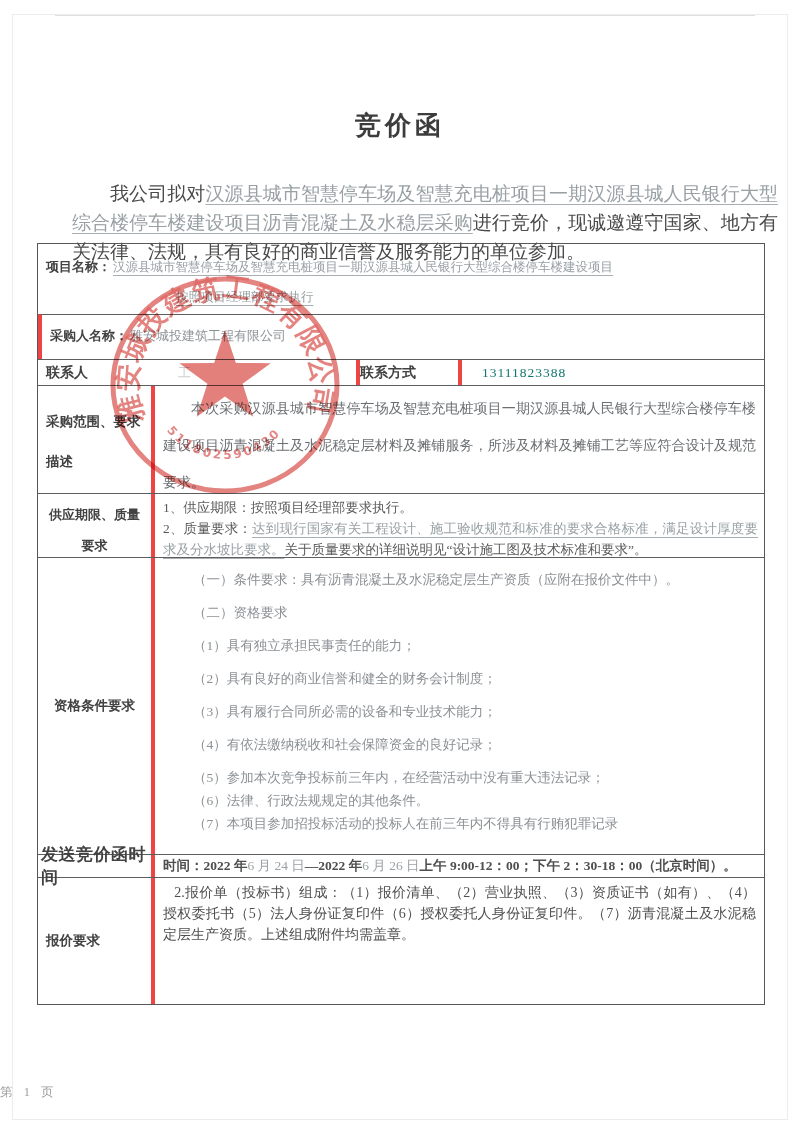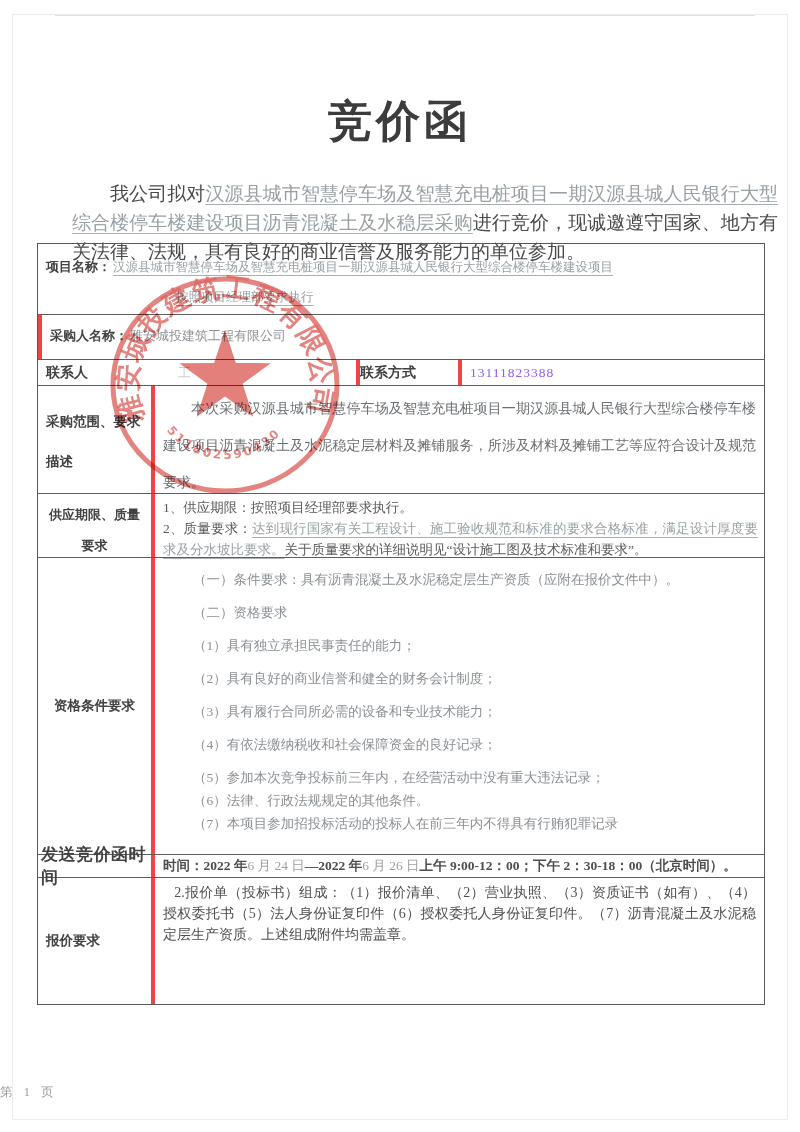--- a/index.html
+++ b/index.html
@@ -7,22 +7,22 @@
     width:800px;height:1132px;position:relative;background:#ffffff;
     font-family:"Liberation Serif","DejaVu Serif",serif;
     color:#474747;overflow:hidden;
   }
   .scan-frame{
     position:absolute;left:12px;top:14px;width:774px;height:1104px;
     border:1px solid #ececec;pointer-events:none;
   }
   .scan-topline{position:absolute;left:55px;top:15px;width:700px;height:1px;background:#e0e0e0;}
   .doc-title{
-    position:absolute;top:92px;left:0;width:800px;text-align:center;
-    font-size:44px;font-weight:700;color:#3c3c3c;letter-spacing:4px;
+    position:absolute;top:108px;left:0;width:800px;text-align:center;
+    font-size:26px;font-weight:700;color:#3c3c3c;letter-spacing:4px;
   }
   .intro{
     position:absolute;top:160px;left:72px;width:706px;
     font-size:19px;line-height:29px;color:#4a4a4a;text-align:justify;
     text-indent:2em;
   }
   
   .seg-n{}
   .seg-ul{color:#98a0a4;text-decoration:underline;text-underline-offset:4px;text-decoration-color:#a8aeb2;}
   .seg-lt{color:#9aa1a5;}
@@ -44,21 +44,21 @@
   .r-project .line1 .lbl{font-size:13px;margin-right:2px;}
   .r-project .line2{line-height:30px;margin-left:130px;}
   
   .r-purchaser{height:45px;display:block;padding:12px 0 0 8px;font-size:13px;}
   .r-purchaser .val{color:#8d9296;margin-left:2px;}
   
   .r-contact{height:26px;}
   .r-contact .c1{width:318px;display:flex;align-items:center;padding-left:8px;position:relative;}
   .r-contact .c1 .faint-name{position:absolute;left:140px;top:4px;color:#cfcfcf;font-size:13px;}
   .r-contact .c2{width:102px;display:flex;align-items:center;padding-left:0;}
-  .r-contact .c3{flex:1;display:flex;align-items:center;padding-left:8px;color:#8b5cf6;font-size:13.5px;letter-spacing:1px;}
+  .r-contact .c3{flex:1;display:flex;align-items:center;padding-left:20px;color:#0f766e;font-size:13.5px;letter-spacing:1px;}
   
   .lblcol{width:113px;flex:none;}
   .content{flex:1;}
   
   .r-scope{height:108px;}
   .r-scope .lblcol{padding:16px 0 0 8px;font-size:13.5px;line-height:40px;}
   .r-scope .content{padding:4px 8px 0 8px;font-size:14px;line-height:37px;color:#6b6f72;text-align:justify;}
   .r-scope .content p{margin:0;text-indent:2em;}
   
   .r-supply{height:64px;}

